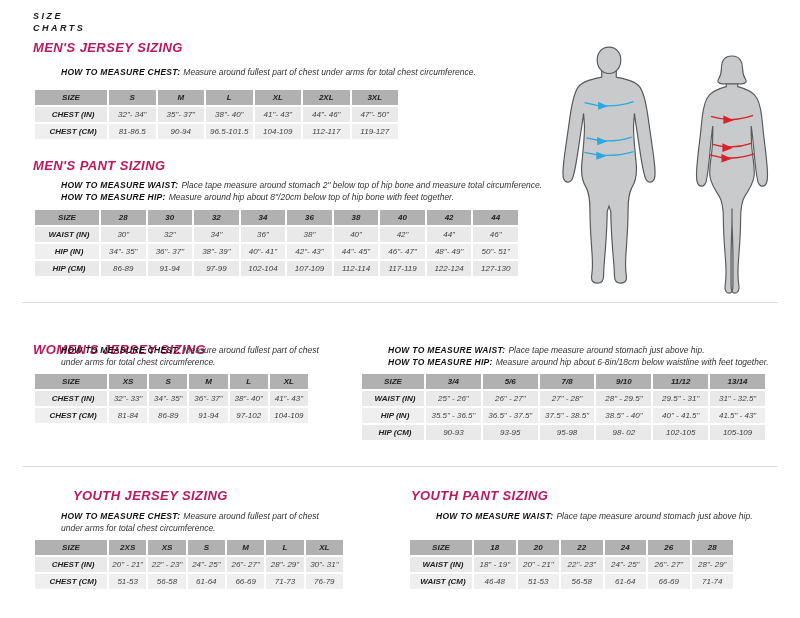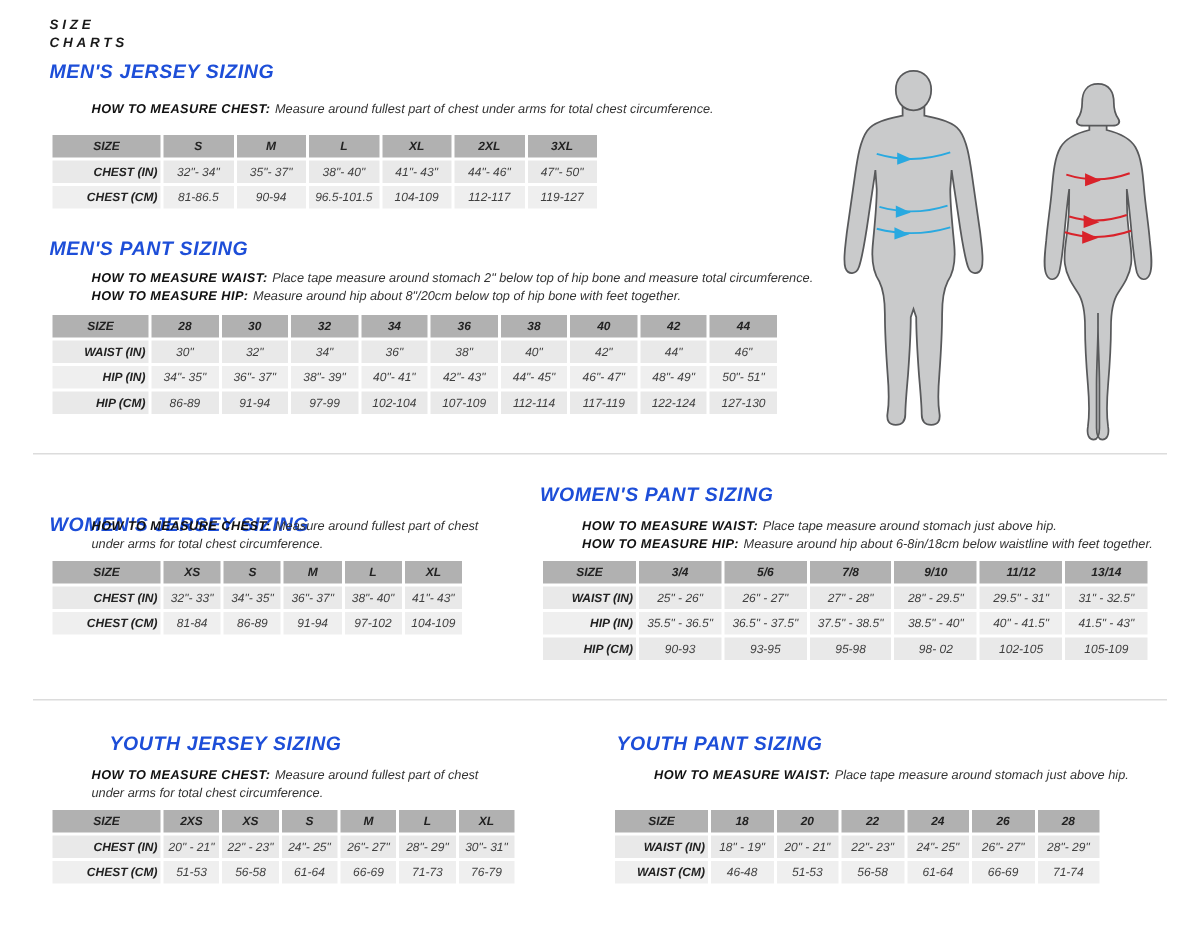--- a/index.html
+++ b/index.html
@@ -2,30 +2,30 @@
 <html><head>
 <meta charset="utf-8">
 <style>
   * { margin:0; padding:0; box-sizing:border-box; }
   body { background:#ffffff; font-family:"Liberation Sans", sans-serif; }
   .page { position:relative; width:800px; height:618px; background:#fff; overflow:hidden;font-style:italic; }
 
   .kicker { position:absolute; left:33px; top:10px; font-size:9px; font-weight:bold;
             letter-spacing:2.5px; line-height:1.35; color:#1a1a1a; white-space:pre-line; }
 
-  .section-title { position:absolute; font-size:13px; font-weight:bold; letter-spacing:.4px; color:#1d4ed8; }
+  .section-title { position:absolute; font-size:13px; font-weight:bold; letter-spacing:.4px; color:#be185d; }
   .howto { position:absolute; font-size:8.5px; color:#333; line-height:1.45; }
   .howto p { margin:0;padding-left:28px; }
   .howto strong { color:#111; letter-spacing:.3px; margin-right:3px; }
 
   table { position:absolute; border-collapse:separate; border-spacing:2px; table-layout:fixed; }
   th, td { height:15px; padding:1px 2px; font-size:8px; text-align:center; vertical-align:middle;
            overflow:hidden; white-space:nowrap; }
   thead th { background:#b1b1b1; color:#222; font-weight:bold; }
-  tbody th { background:#e9e9e9; color:#222; font-weight:bold; text-align:right; padding-left:6px; }
+  tbody th { background:#e9e9e9; color:#222; font-weight:bold; text-align:center; padding-left:6px; }
   tbody td { background:#e9e9e9; color:#3f3f3f; }
   tbody tr:nth-child(even) th, tbody tr:nth-child(even) td { background:#efefef; }
 
   .t-mj { left:33px; top:88px;  width:367px; }
   .t-mp { left:33px; top:208px; width:487px; }
   .t-wj { left:33px; top:372px; width:277px; }
   .t-wp { left:360px; top:372px; width:407px; }
   .t-yj { left:33px; top:538px; width:312px; }
   .t-yp { left:408px; top:538px; width:327px; }
   .t-mj th:first-child, .t-wj th:first-child, .t-yj th:first-child { width:72px; }
@@ -204,21 +204,20 @@
           <th>CHEST (CM)</th>
           <td>81-84</td>
           <td>86-89</td>
           <td>91-94</td>
           <td>97-102</td>
           <td>104-109</td>
         </tr>
       </tbody>
     </table>
 
-  <h2 class="section-title" style="left:360px; top:322px;">WOMEN'S PANT SIZING</h2>
   <div class="howto" style="left:360px; top:344px; width:420px;">
     <p><strong>HOW TO MEASURE WAIST:</strong><span>Place tape measure around stomach just above hip.</span></p>
     <p><strong>HOW TO MEASURE HIP:</strong><span>Measure around hip about 6-8in/18cm below waistline with feet together.</span></p>
   </div>
   <table class="t-wp">
       <thead>
         <tr>
           <th>SIZE</th>
           <th>3/4</th>
           <th>5/6</th>

